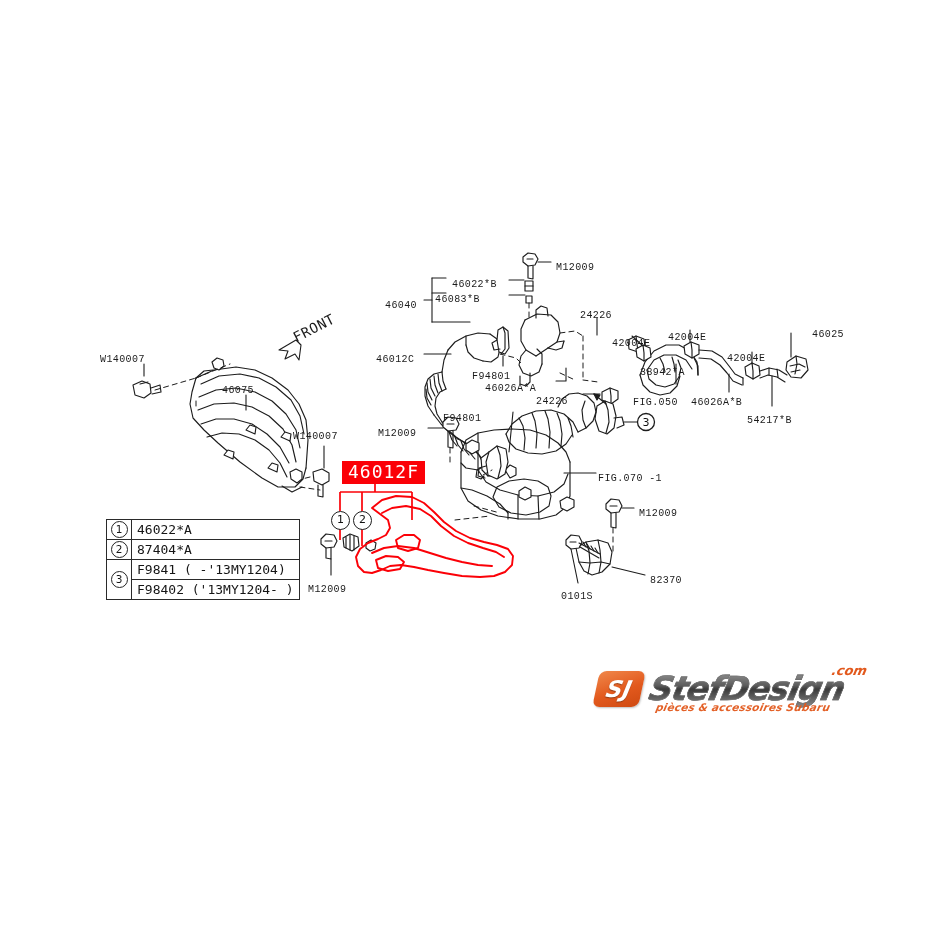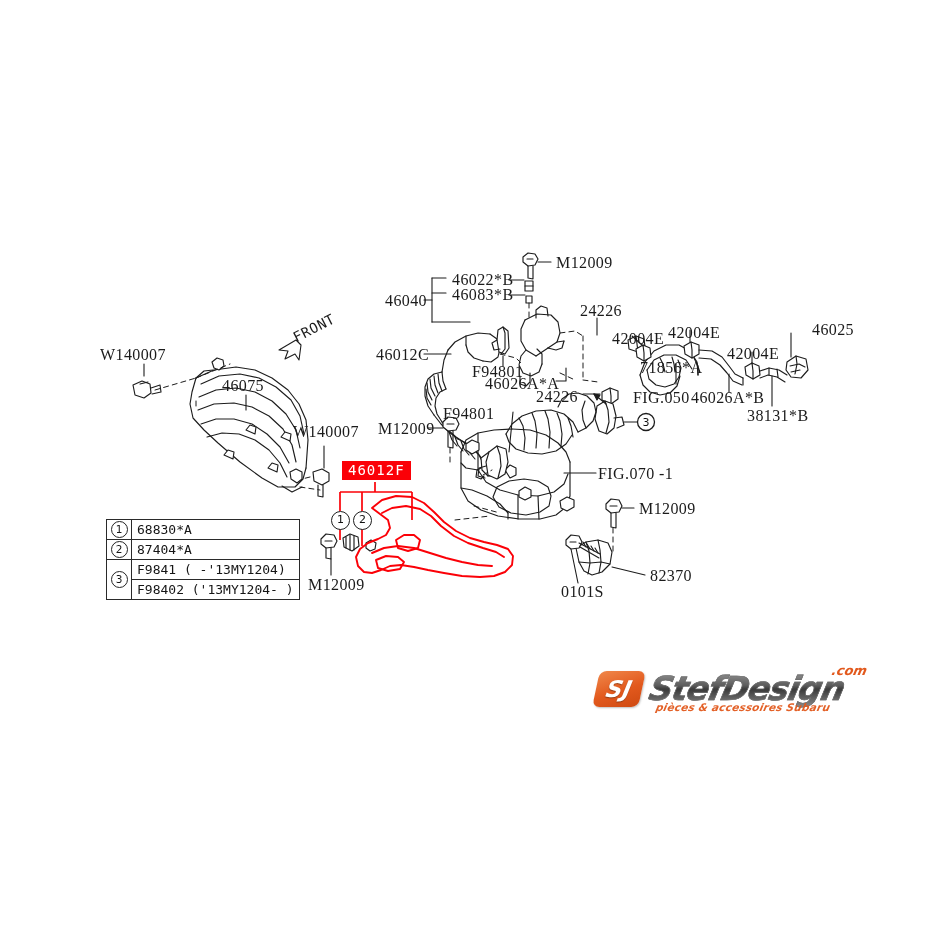--- a/index.html
+++ b/index.html
@@ -8,34 +8,35 @@
     width:931px;height:931px;
     font-family:"DejaVu Sans Mono","Liberation Mono",monospace;
     color:#1a1a1a;
     overflow:hidden;
     position:relative;
   }
   #stage{position:absolute;left:0;top:0;width:931px;height:931px;}
   svg.layer{position:absolute;left:0;top:0;width:931px;height:931px;overflow:visible;}
   .lbl{
     position:absolute;
-    font-family:Liberation Serif, serif;
-    font-size:16px;
+    font-family:Liberation Mono, monospace;
+    font-size:10px;
     letter-spacing:0.4px;
     color:#1b1b1b;
     white-space:nowrap;
     line-height:1;
     user-select:none;
+    margin-top:8px;
   }
   
   .redbox{
     position:absolute;
     background:#fb0007;
     color:#ffffff;
-    font-size:14px;
+    font-size:18px;
     letter-spacing:1px;
     padding:2px 6px 3px 6px;
     line-height:1;
     white-space:nowrap;
     font-family:"DejaVu Sans Mono","Liberation Mono",monospace;
   }
   
   #legend{
     position:absolute;
     left:106px;top:519px;
@@ -524,54 +525,54 @@
   <div id="front-marker">
     <div id="front-text">FRONT</div>
   </div>
 
   <div class="lbl" style="left:100px;top:347px;">W140007</div>
   <div class="lbl" style="left:222px;top:378px;">46075</div>
   <div class="lbl" style="left:293px;top:424px;">W140007</div>
 
   <div class="lbl" style="left:385px;top:293px;">46040</div>
   <div class="lbl" style="left:452px;top:272px;">46022*B</div>
-  <div class="lbl" style="left:452px;top:287px;text-align:right;">46083*B</div>
+  <div class="lbl" style="left:435px;top:287px;text-align:right;">46083*B</div>
   <div class="lbl" style="left:556px;top:255px;">M12009</div>
 
   <div class="lbl" style="left:376px;top:347px;">46012C</div>
   <div class="lbl" style="left:472px;top:364px;">F94801</div>
   <div class="lbl" style="left:485px;top:376px;">46026A*A</div>
   <div class="lbl" style="left:580px;top:303px;">24226</div>
   <div class="lbl" style="left:536px;top:389px;">24226</div>
 
   <div class="lbl" style="left:612px;top:331px;">42004E</div>
   <div class="lbl" style="left:668px;top:325px;">42004E</div>
   <div class="lbl" style="left:727px;top:346px;">42004E</div>
-  <div class="lbl" style="left:640px;top:360px;">71856*A</div>
+  <div class="lbl" style="left:640px;top:360px;">38942*A</div>
   <div class="lbl" style="left:812px;top:322px;">46025</div>
   <div class="lbl" style="left:691px;top:390px;">46026A*B</div>
-  <div class="lbl" style="left:747px;top:408px;">38131*B</div>
+  <div class="lbl" style="left:747px;top:408px;">54217*B</div>
   <div class="lbl" style="left:633px;top:390px;">FIG.050</div>
 
   <div class="lbl" style="left:378px;top:421px;">M12009</div>
   <div class="lbl" style="left:443px;top:406px;">F94801</div>
   <div class="lbl" style="left:598px;top:466px;">FIG.070 -1</div>
   <div class="lbl" style="left:639px;top:501px;">M12009</div>
   <div class="lbl" style="left:650px;top:568px;">82370</div>
   <div class="lbl" style="left:561px;top:584px;">0101S</div>
   <div class="lbl" style="left:308px;top:577px;">M12009</div>
 
   <div id="legend">
     <table>
       <tbody>
         <tr>
           <td class="numcell">
             <span class="circnum">1</span>
           </td>
-          <td colspan="2">68830*A</td>
+          <td colspan="2">46022*A</td>
         </tr>
         <tr>
           <td class="numcell">
             <span class="circnum">2</span>
           </td>
           <td colspan="2">87404*A</td>
         </tr>
         <tr>
           <td class="numcell rowspanned" rowspan="2">
             <span class="circnum">3</span>

